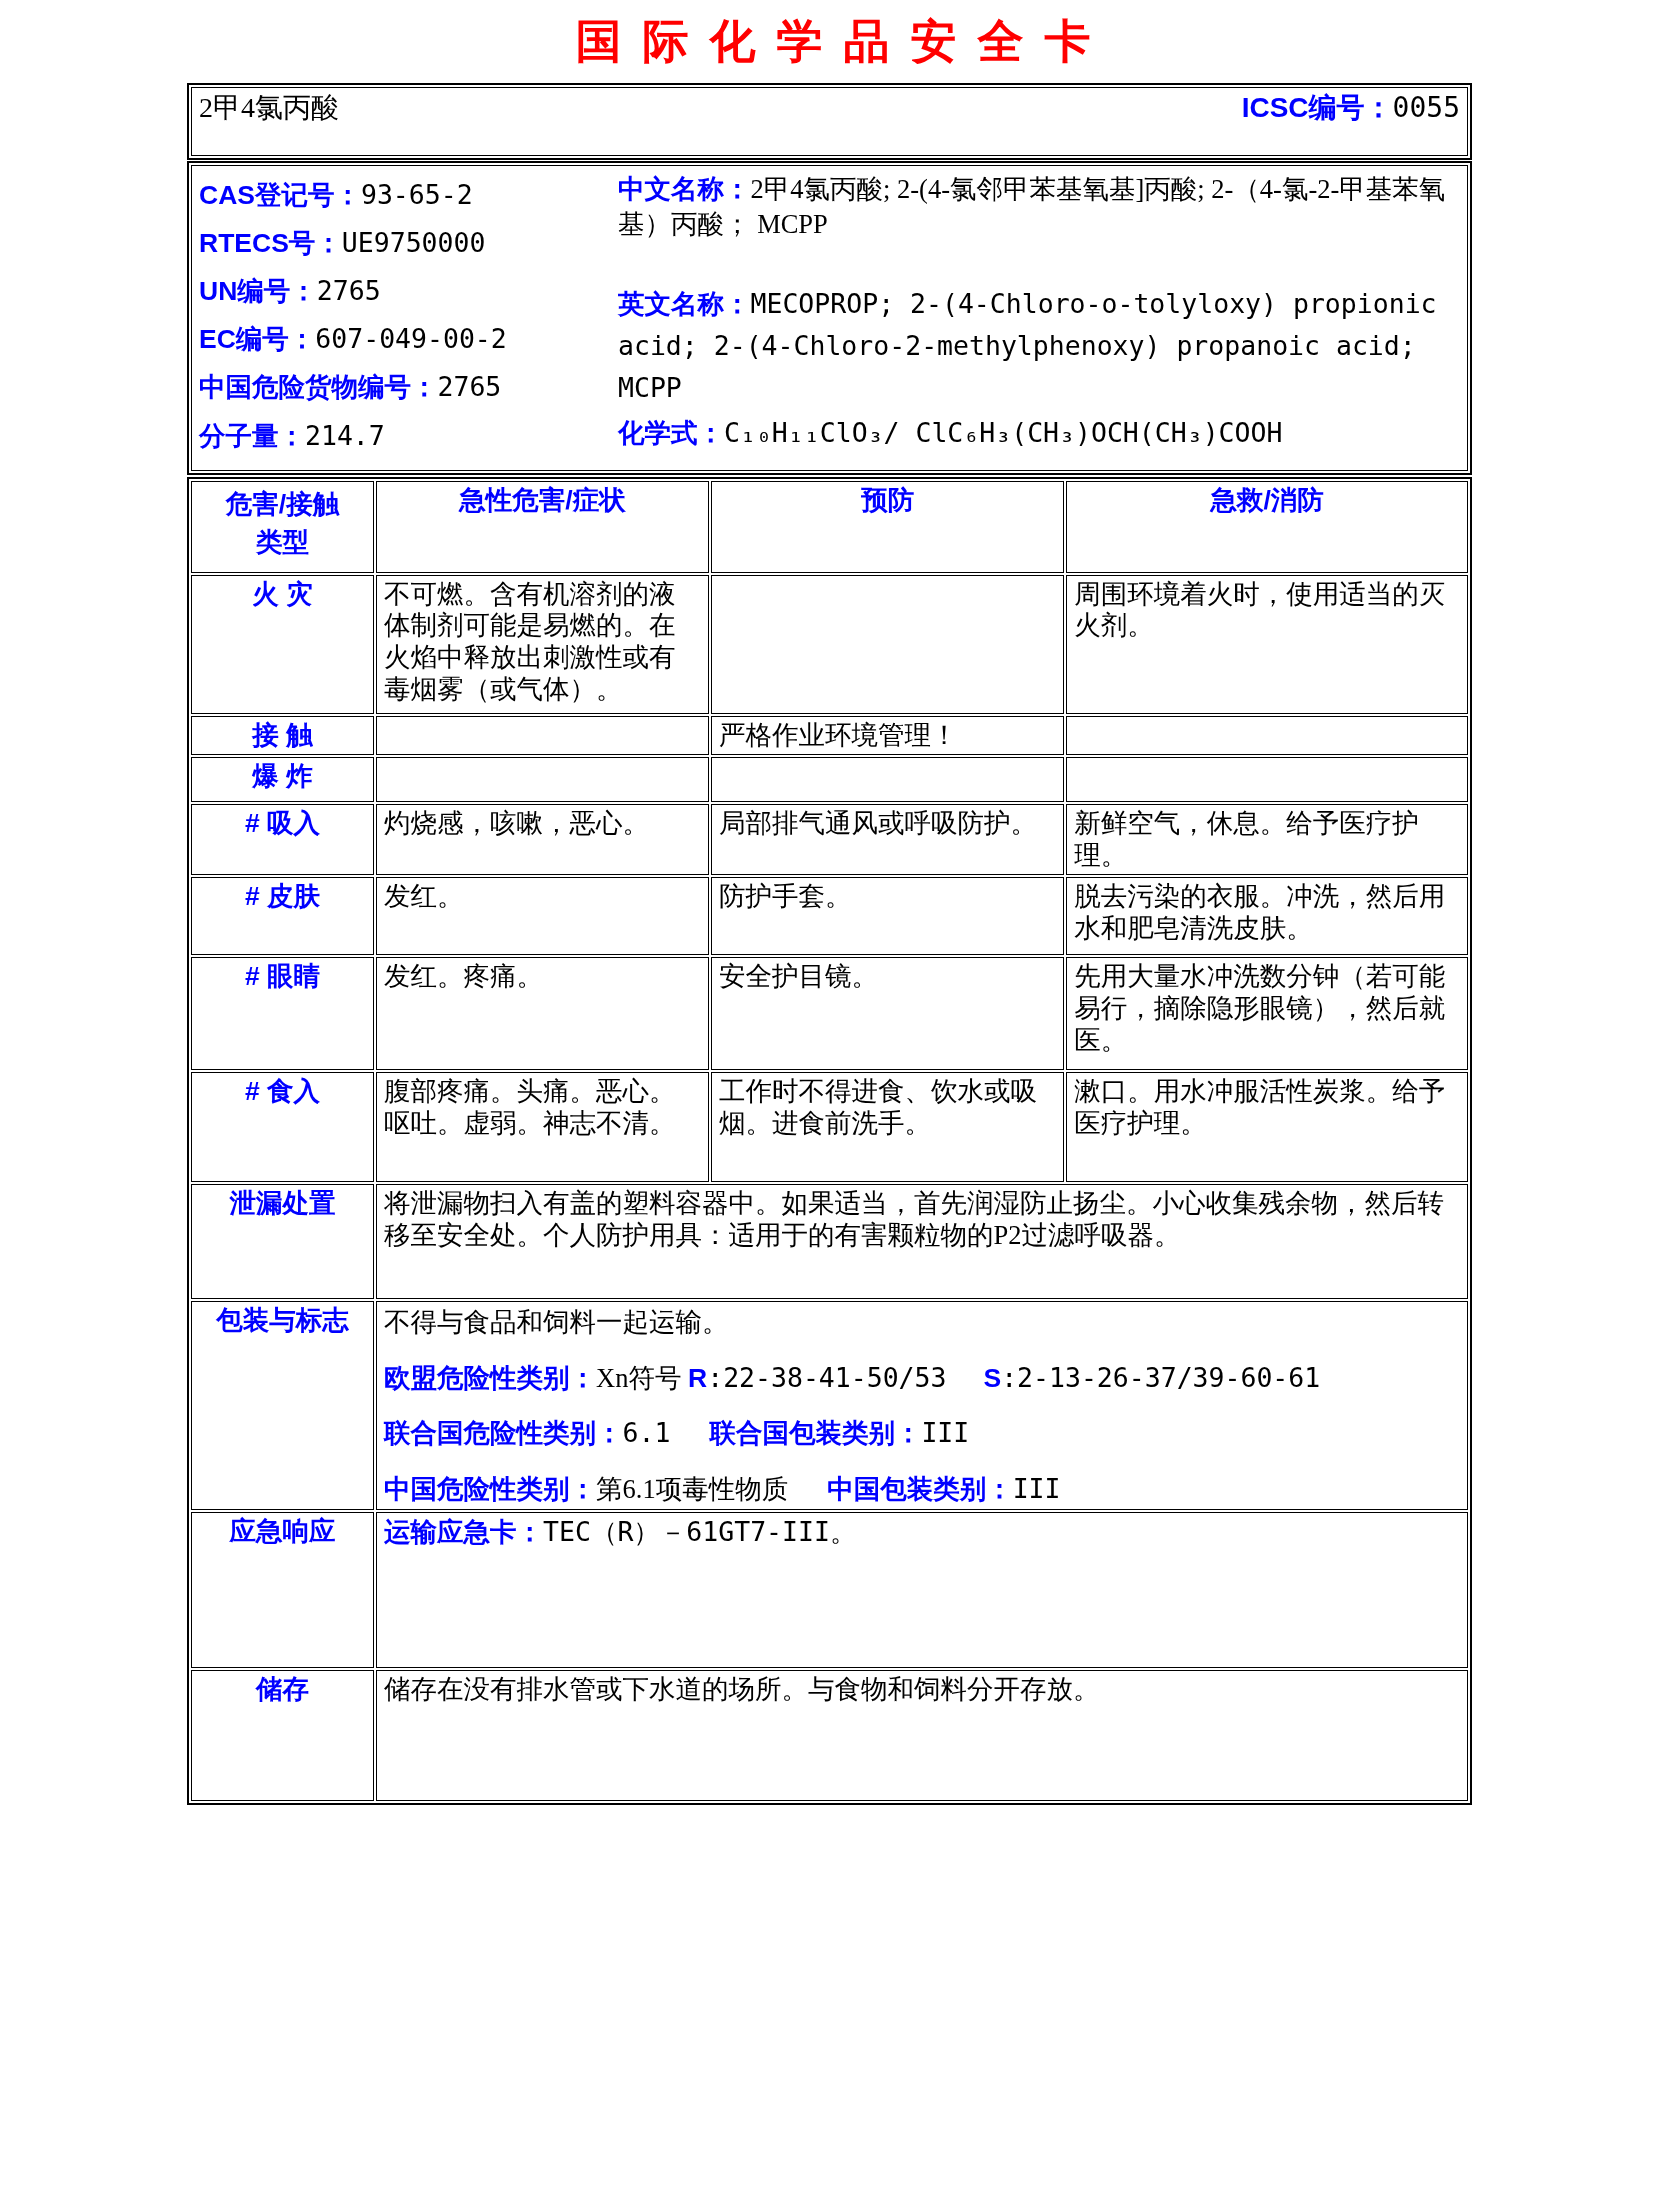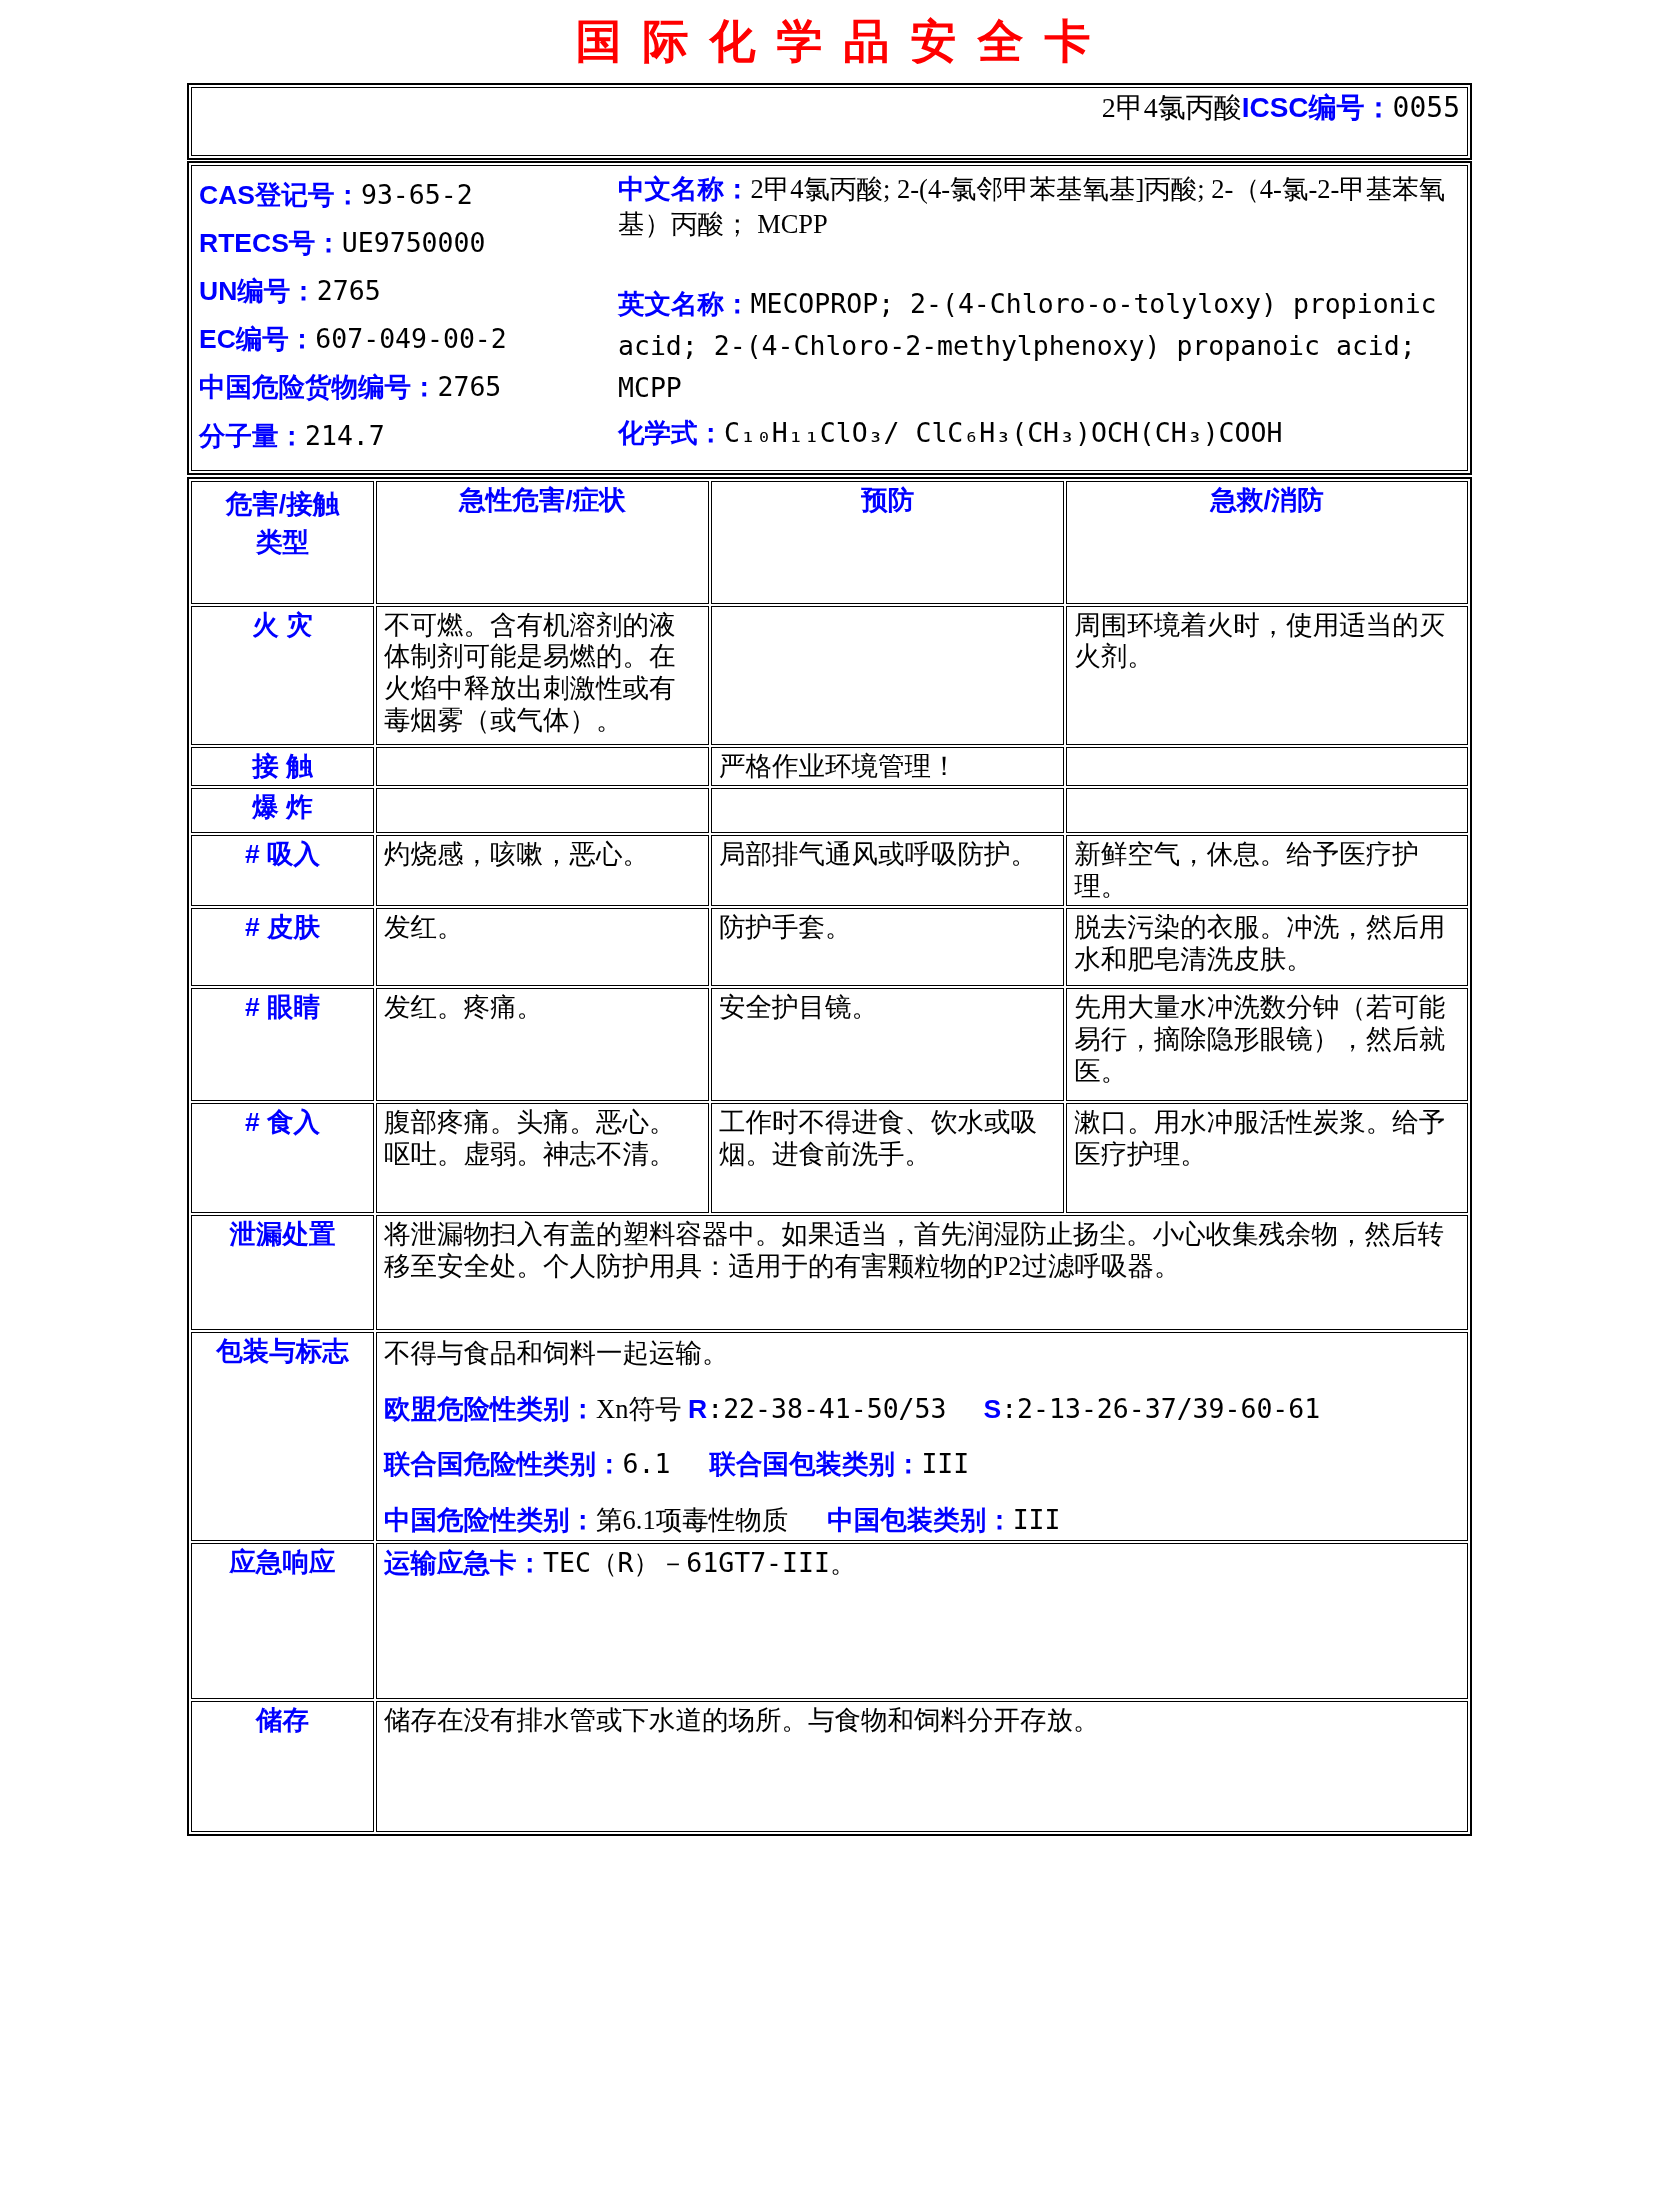--- a/index.html
+++ b/index.html
@@ -51,21 +51,21 @@
     font-family: "Liberation Sans", sans-serif;
     font-weight: bold;
   }
   .mono {
     font-family: "DejaVu Sans Mono", monospace;
   }
   
   td.topbar-cell { height: 61px; vertical-align: middle; }
   .topbar-flex {
     display: flex;
-    justify-content: flex-end;
+    justify-content: space-between;
     align-items: center;
     font-size: 28px;
   }
   
   td.id-cell { height: 274px; }
   .id-flex { display: flex; }
   .id-left { width: 419px; flex: 0 0 419px; padding-top: 2.8px; }
   .id-line { margin: 7px 0 15.4px 0; white-space: nowrap; }
   .id-right { flex: 1 1 auto; padding-top: 2.8px; }
   .name-para { margin: 0 0 7px 0; line-height: 1.32; }
@@ -140,21 +140,21 @@
     </table>
 
   <table class="grid">
     <colgroup>
       <col style="width:14.4%">
       <col style="width:26.2%">
       <col style="width:27.8%">
       <col style="width:31.6%">
     </colgroup>
     <tbody>
-        <tr style="height:123px">
+        <tr style="height:92px">
       <td class="hdr-cell">
             <span class="hdr-line">危害/接触</span>
             <span class="hdr-line">类型</span>
           </td>
       <td class="hdr-cell">急性危害/症状</td>
       <td class="hdr-cell">预防</td>
       <td class="hdr-cell">急救/消防</td>
     </tr>
     <tr style="height:139px">
       <td class="label-cell">火 灾</td>

